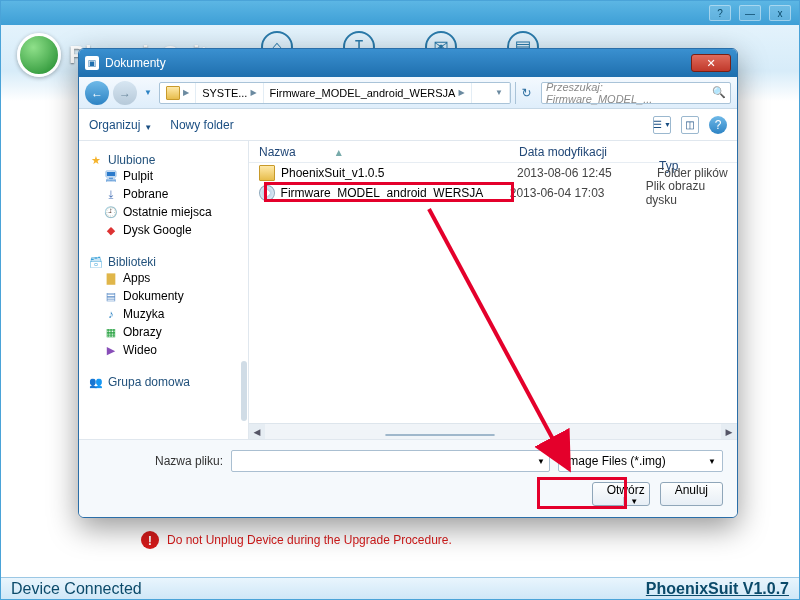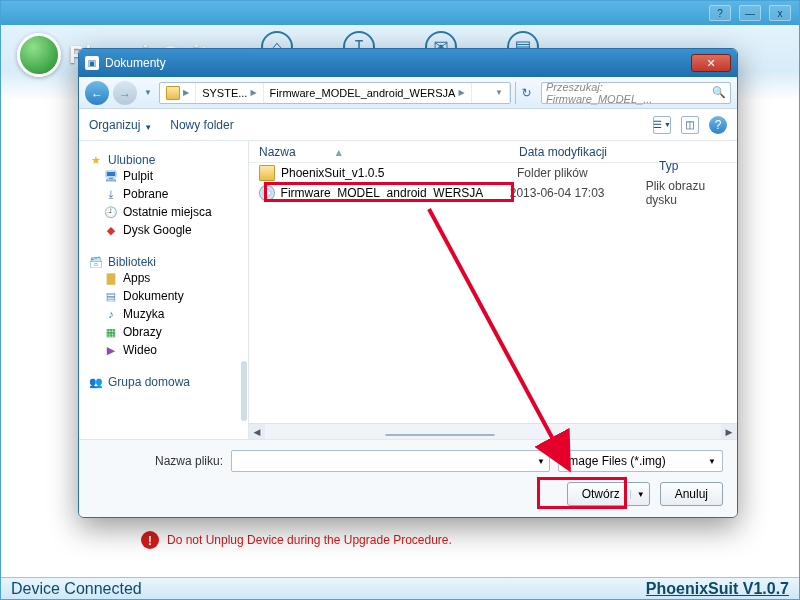--- a/index.html
+++ b/index.html
@@ -73,21 +73,21 @@
   .hscroll .thumb { position:absolute; left:120px; width:110px; top:2px; bottom:2px; background:linear-gradient(#dbe7f2,#b8cde0); border:1px solid #9fb7cb; border-radius:2px;}
 
   .bottom { position:absolute; left:0; right:0; bottom:0; height:78px; border-top:1px solid #e0e7ee; background:#f5f9fc; padding:10px 14px; font-size:12px;}
   .fn-row { display:flex; align-items:center; gap:8px;}
   .fn-label { width:130px; text-align:right; color:#333;}
   .fn-input { flex:1; height:22px; border:1px solid #aabfd1; background:#fff; border-radius:2px; display:flex; align-items:center; padding:0 4px;}
   .fn-input .dd { margin-left:auto; font-size:8px;}
   .combo { width:165px; height:22px; border:1px solid #aabfd1; background:#fff; border-radius:2px; display:flex; align-items:center; padding:0 6px;}
   .combo .dd { margin-left:auto; font-size:8px;}
   .btn-row { display:flex; justify-content:flex-end; gap:10px; margin-top:10px;}
-  .btn { height:24px; border:1px solid #8fa6b9; background:linear-gradient(#fdfefe,#e7eef5); border-radius:3px; display:flex; align-items:center; font-size:12px; padding:0 14px;}
+  .btn { height:24px; border:1px solid #8fa6b9; background:linear-gradient(#fdfefe,#e7eef5); border-radius:3px; display:flex; align-items:center; font-size:12px; padding:0 14px;flex-direction:column;}
   .btn.split { padding-right:4px;}
   .btn.split .dd { border-left:1px solid #c2d0dc; margin-left:10px; padding-left:6px; font-size:8px;}
 
   
   .hl { position:absolute; border:3px solid #e4002b; pointer-events:none;}
   .arrow-svg { position:absolute; pointer-events:none;}
 </style>
 </head>
 <body>
 
@@ -226,20 +226,21 @@
             <span>Nazwa</span>
             <span style="color:#7aa;">▴</span>
           </div>
         <div class="c-date">Data modyfikacji</div>
         <div class="c-type">Typ</div>
       </div>
 
       <div class="row">
         <div class="ico ico-folder"></div>
         <div class="name">PhoenixSuit_v1.0.5</div>
+        <div class="date">2013-08-06 12:45</div>
         <div class="type">Folder plików</div>
       </div>
       <div class="row">
         <div class="ico ico-disc"></div>
         <div class="name">Firmware_MODEL_android_WERSJA</div>
         <div class="date">2013-06-04 17:03</div>
         <div class="type">Plik obrazu dysku</div>
       </div>
 
       <div class="hscroll">

